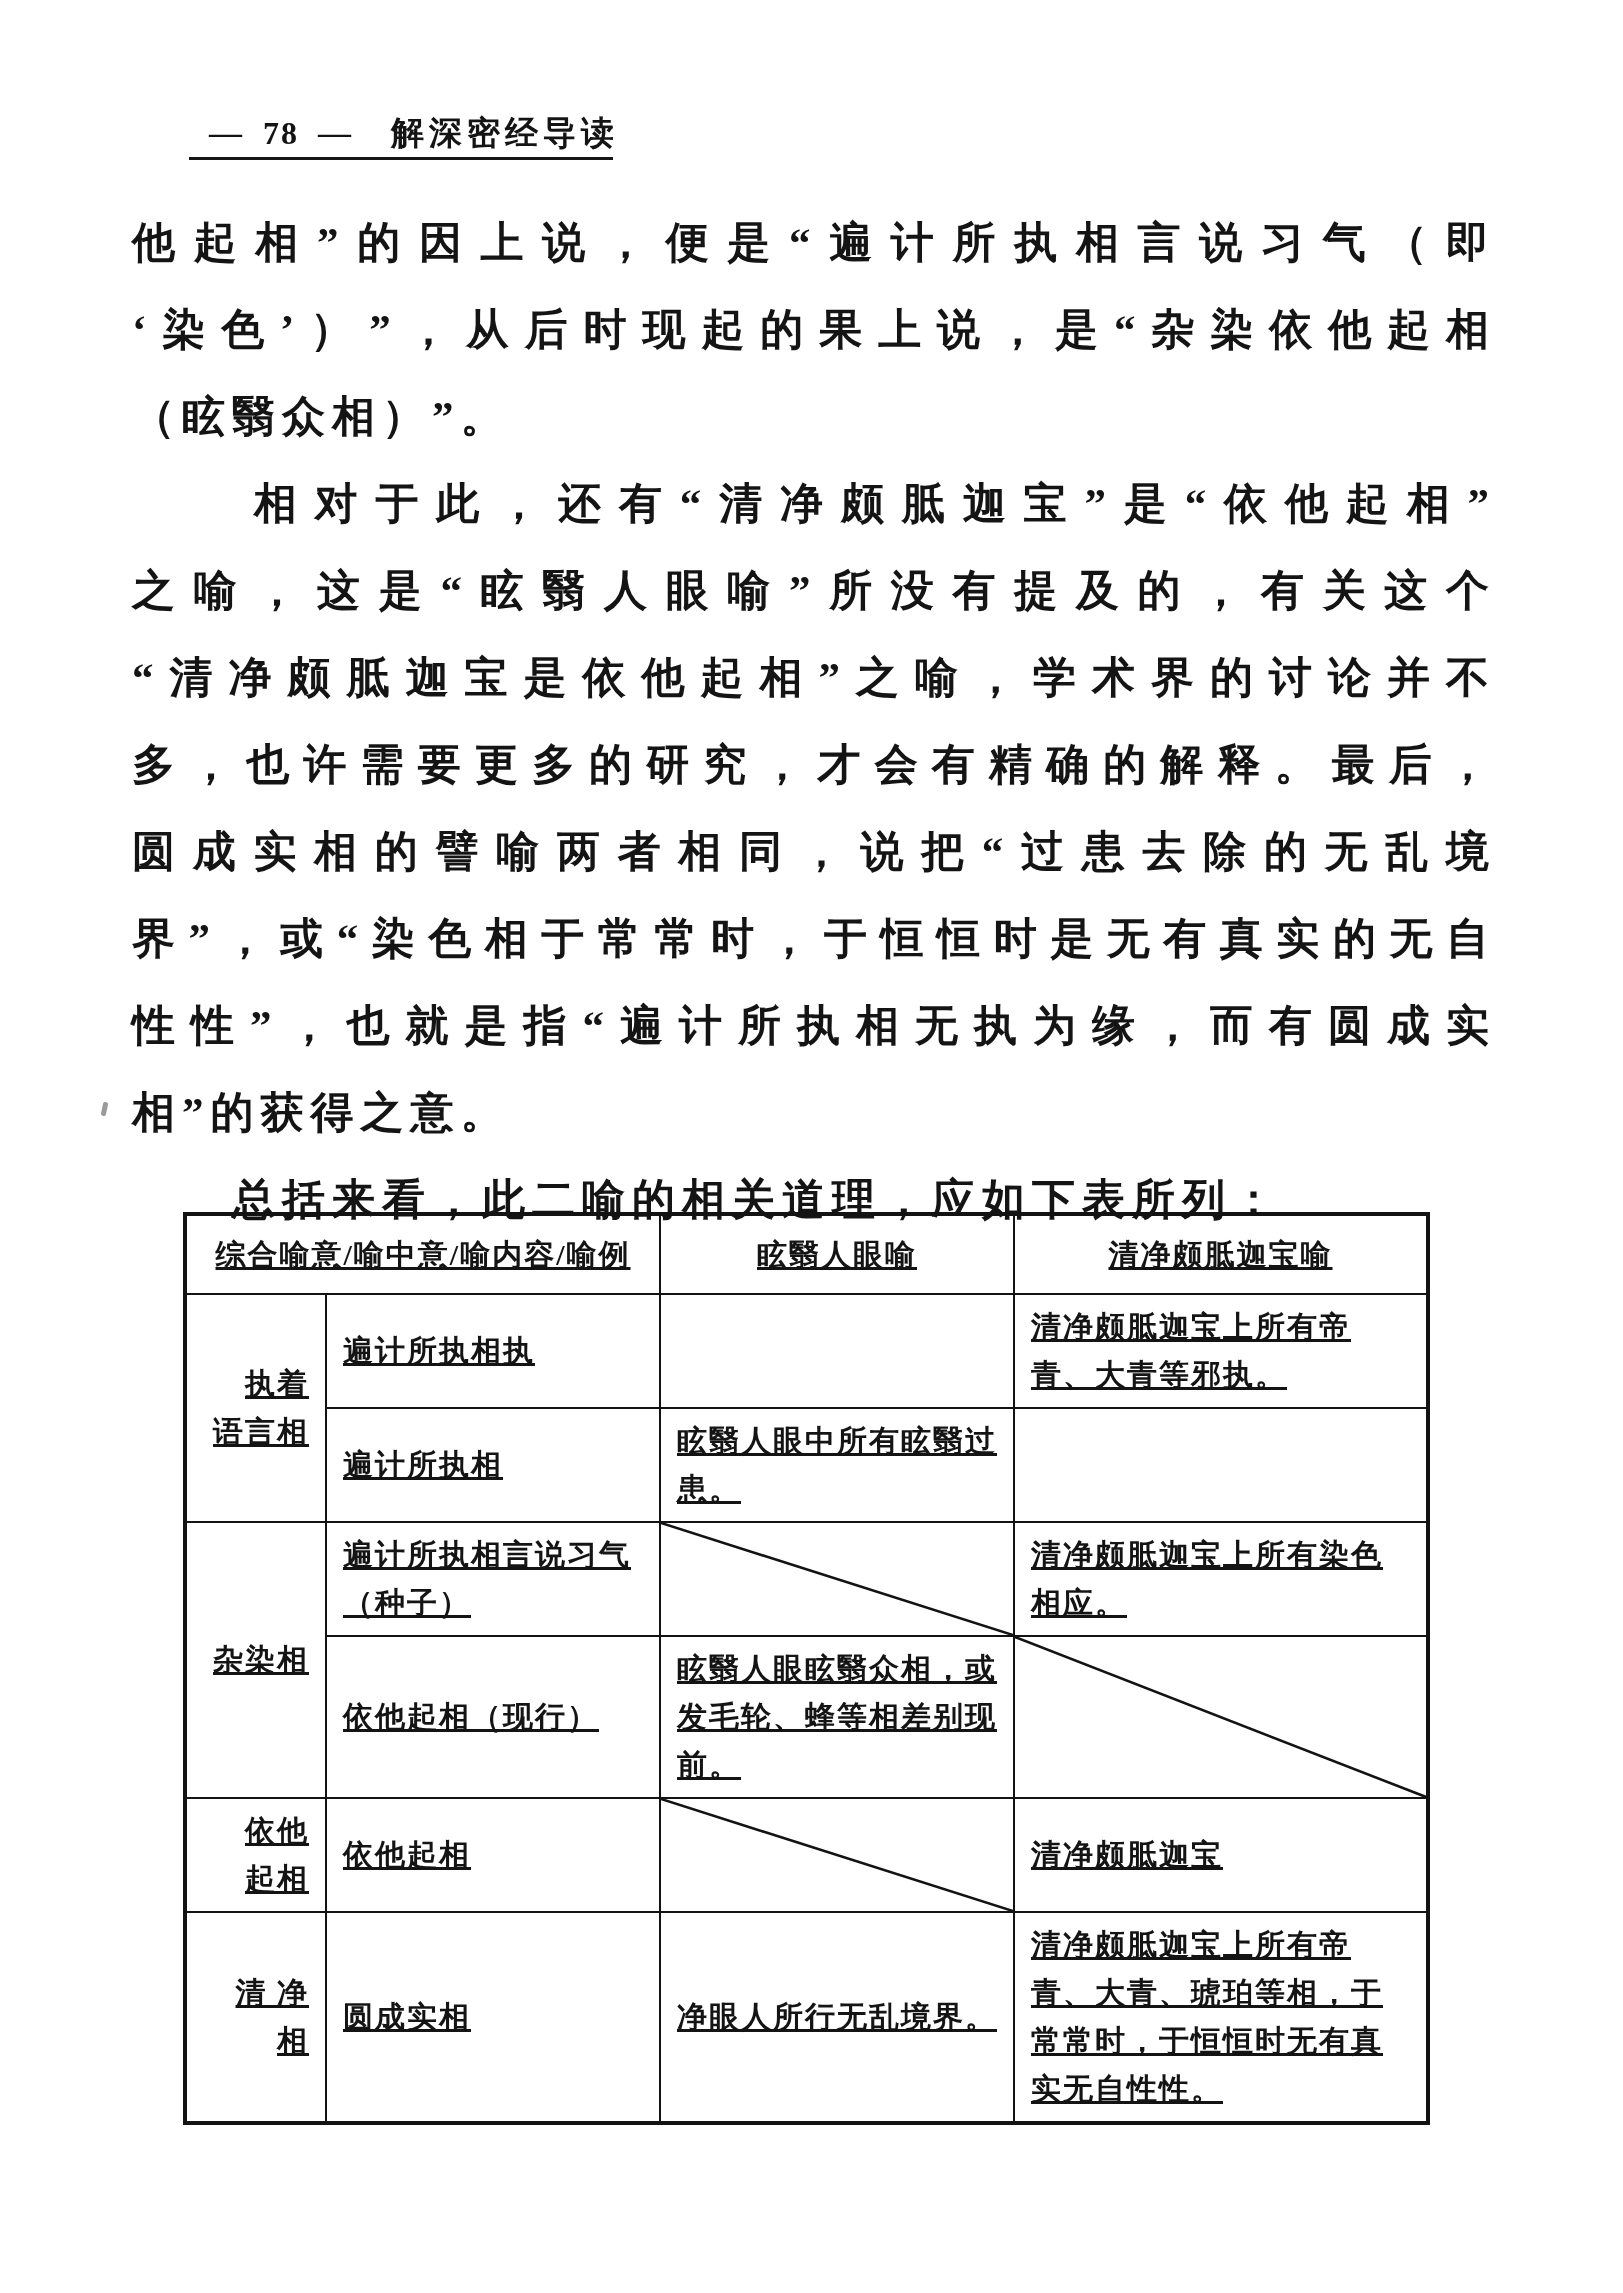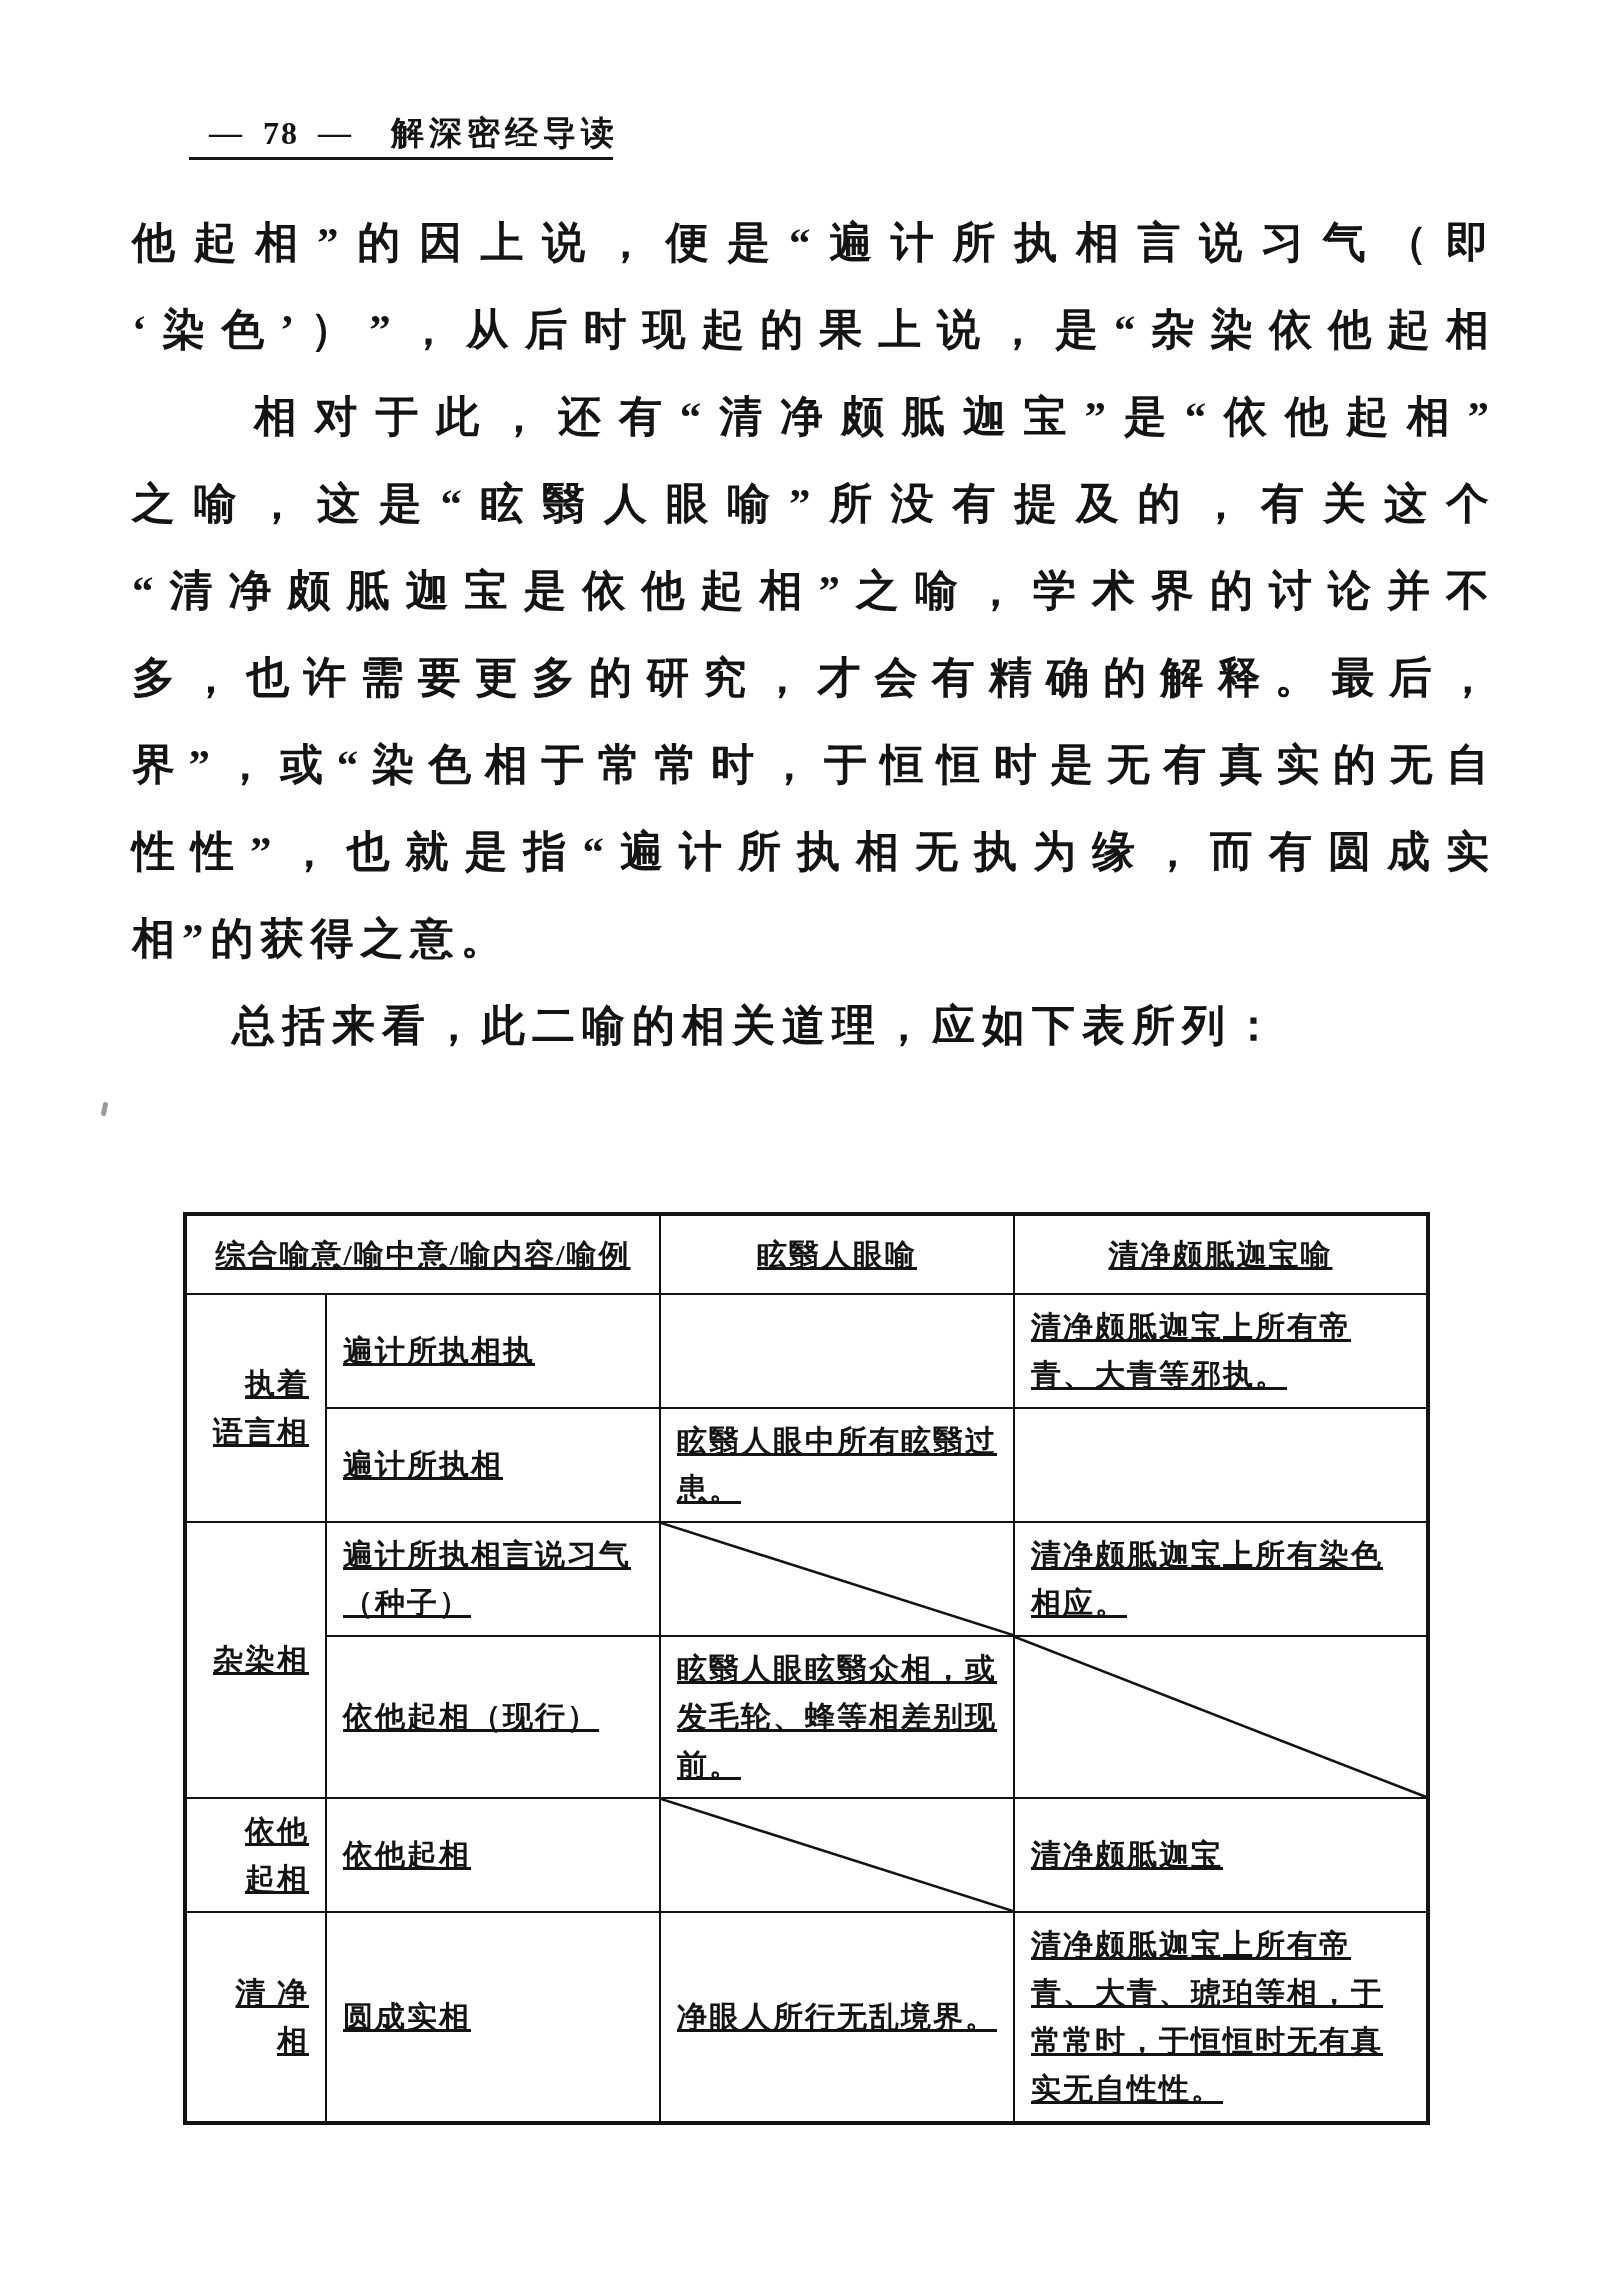--- a/index.html
+++ b/index.html
@@ -92,24 +92,26 @@
     <span class="dash">—</span>
     <span class="pnum">78</span>
     <span class="dash">—</span>
     <span class="btitle">解深密经导读</span>
   </div>
   <div class="header-rule"></div>
 
   <div class="body-text">
     <div class="line j">他起相”的因上说，便是“遍计所执相言说习气（即</div>
     <div class="line j">‘染色’）”，从后时现起的果上说，是“杂染依他起相</div>
+    <div class="line">（眩翳众相）”。</div>
     <div class="line j">　　相对于此，还有“清净颇胝迦宝”是“依他起相”</div>
     <div class="line j">之喻，这是“眩翳人眼喻”所没有提及的，有关这个</div>
     <div class="line j">“清净颇胝迦宝是依他起相”之喻，学术界的讨论并不</div>
     <div class="line j">多，也许需要更多的研究，才会有精确的解释。最后，</div>
+    <div class="line j">圆成实相的譬喻两者相同，说把“过患去除的无乱境</div>
     <div class="line j">界”，或“染色相于常常时，于恒恒时是无有真实的无自</div>
     <div class="line j">性性”，也就是指“遍计所执相无执为缘，而有圆成实</div>
     <div class="line">相”的获得之意。</div>
     <div class="line">　　总括来看，此二喻的相关道理，应如下表所列：</div>
   </div>
 
   <div class="margin-mark"></div>
 
   <div class="table-wrap">
     <table class="cmp">

